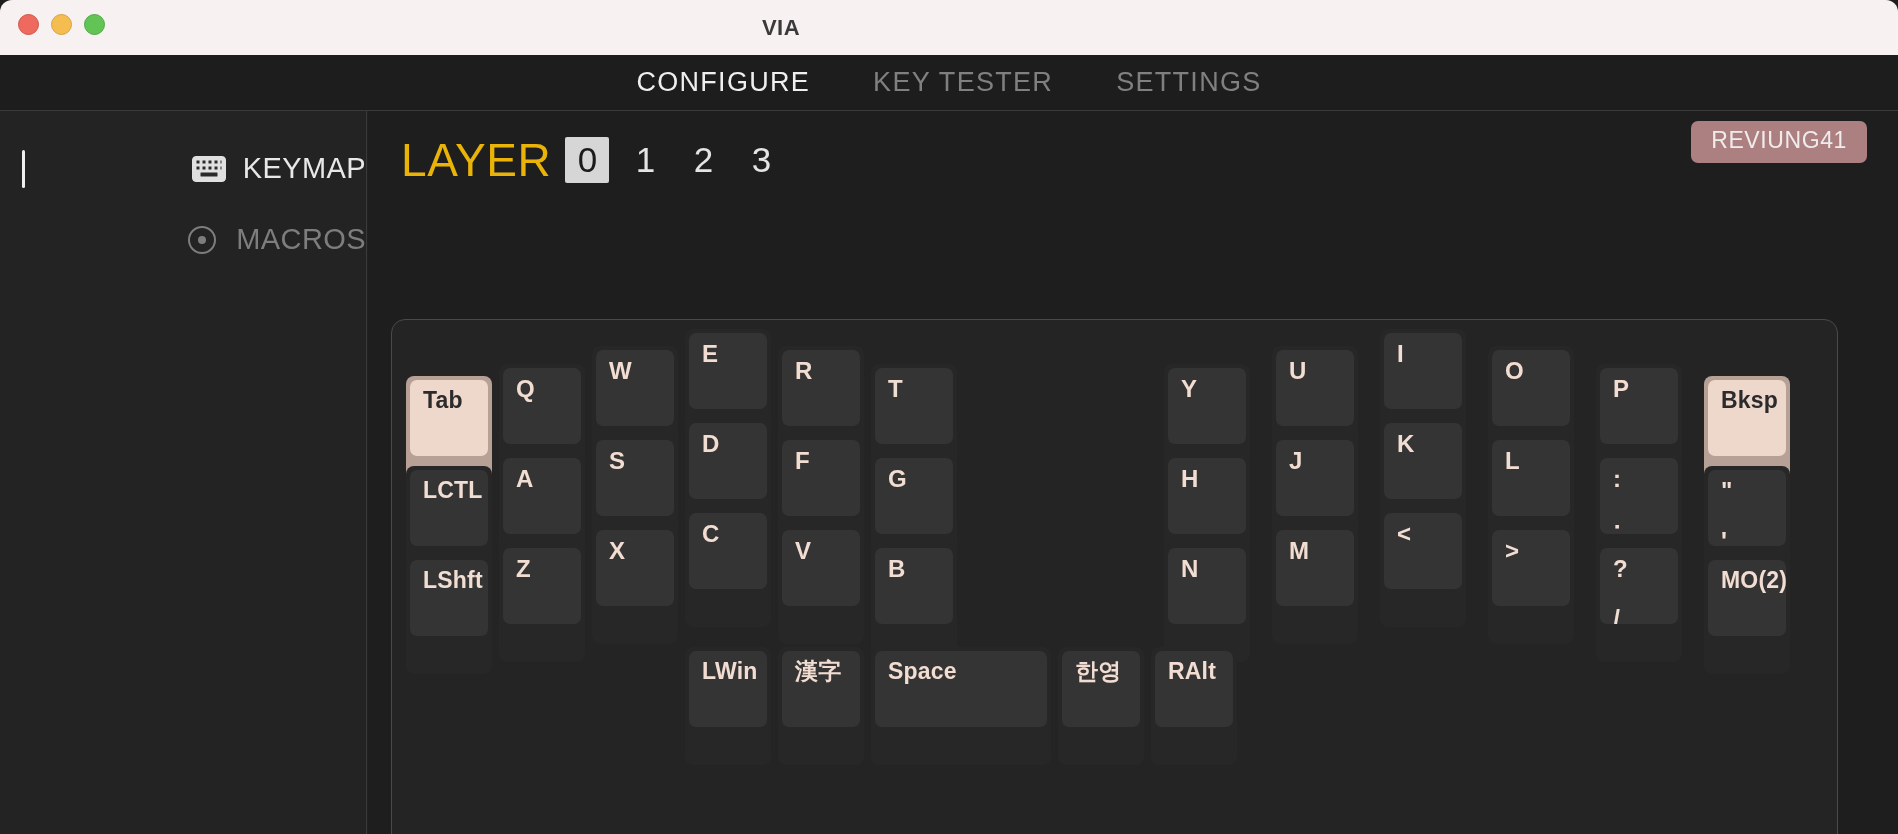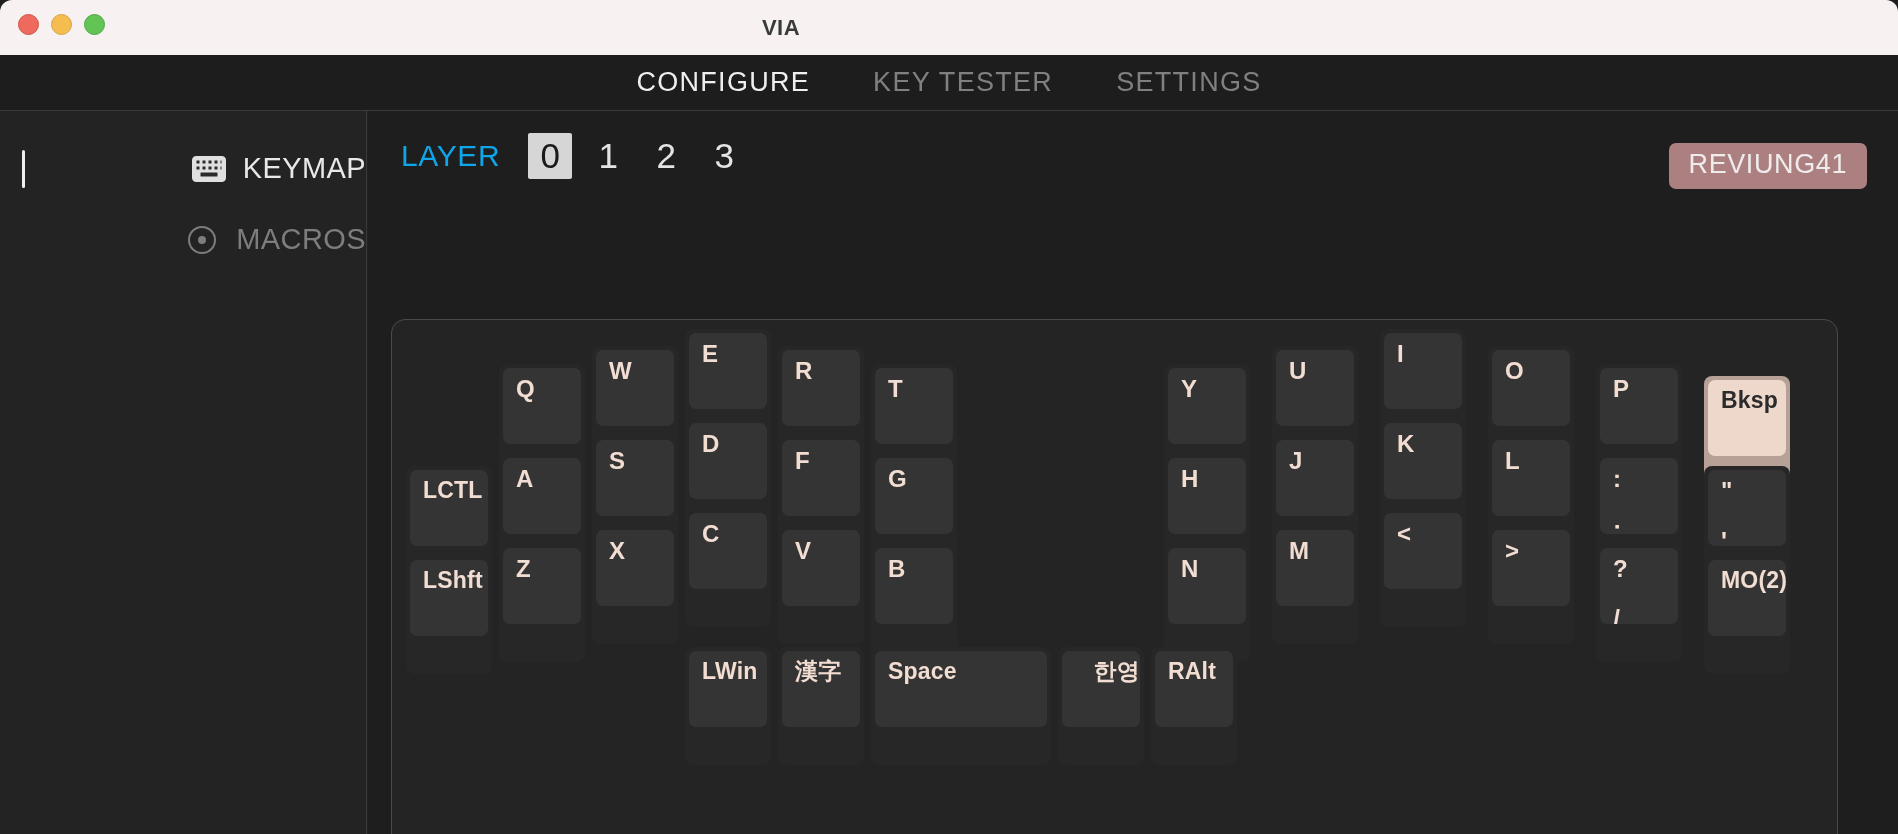--- a/index.html
+++ b/index.html
@@ -155,24 +155,24 @@
   }
 
   .layer-row {
     position: absolute;
     left: 33px; top: 22px;
     display: flex;
     align-items: center;
     gap: 14px;
   }
   .layer-word {
-    font-size: 30px;
+    font-size: 46px;
     letter-spacing: 0.6px;
-    color: #0ea5e9;
-    margin-right: 14px;
+    color: #eab308;
+    margin-right: 0;
   }
   .layer-btn {
     min-width: 44px;
     height: 46px;
     padding: 0 6px;
     box-sizing: border-box;
     display: flex;
     align-items: center;
     justify-content: center;
     font-size: 35px;
@@ -182,24 +182,24 @@
     cursor: pointer;
     user-select: none;
   }
   .layer-btn.selected {
     background: #d6d6d6;
     color: #1b1b1b;
   }
 
   .kb-badge {
     position: absolute;
-    right: 31px; top: 32px;
+    right: 31px; top: 10px;
     background: #ac8080;
     color: #f0ecec;
-    font-size: 27px;
+    font-size: 23px;
     letter-spacing: 0.6px;
     padding: 6px 20px 9px 20px;
     border-radius: 7px;
     white-space: nowrap;
     user-select: none;
   }
 
   
   .kb-case {
     position: absolute;
@@ -329,20 +329,25 @@
         <div class="layer-btn selected">0</div>
         <div class="layer-btn">1</div>
         <div class="layer-btn">2</div>
         <div class="layer-btn">3</div>
       </div>
 
       <div class="kb-badge">REVIUNG41</div>
 
       <div class="kb-case">
         <div class="kb-inner" id="kb-inner">
+            <div class="key selected" style="left: 14px; top: 56px; width: 86px; height: 118px;">
+              <div class="cap">
+                <div class="legend small">Tab</div>
+              </div>
+            </div>
             <div class="key" style="left: 14px; top: 146px; width: 86px; height: 118px;">
               <div class="cap">
                 <div class="legend small">LCTL</div>
               </div>
             </div>
             <div class="key" style="left: 14px; top: 236px; width: 86px; height: 118px;">
               <div class="cap">
                 <div class="legend small">LShft</div>
               </div>
             </div>
@@ -524,21 +529,21 @@
             <div class="key" style="left: 386px; top: 327px; width: 86px; height: 118px;">
               <div class="cap">
                 <div class="legend small">漢字</div>
               </div>
             </div>
             <div class="key" style="left: 479px; top: 327px; width: 180px; height: 118px;">
               <div class="cap">
                 <div class="legend small">Space</div>
               </div>
             </div>
-            <div class="key" style="left: 666px; top: 327px; width: 86px; height: 118px; text-align: right;">
+            <div class="key" style="left: 666px; top: 327px; width: 86px; height: 118px;">
               <div class="cap">
                 <div class="legend small">한영</div>
               </div>
             </div>
             <div class="key" style="left: 759px; top: 327px; width: 86px; height: 118px;">
               <div class="cap">
                 <div class="legend small">RAlt</div>
               </div>
             </div>
           </div>

